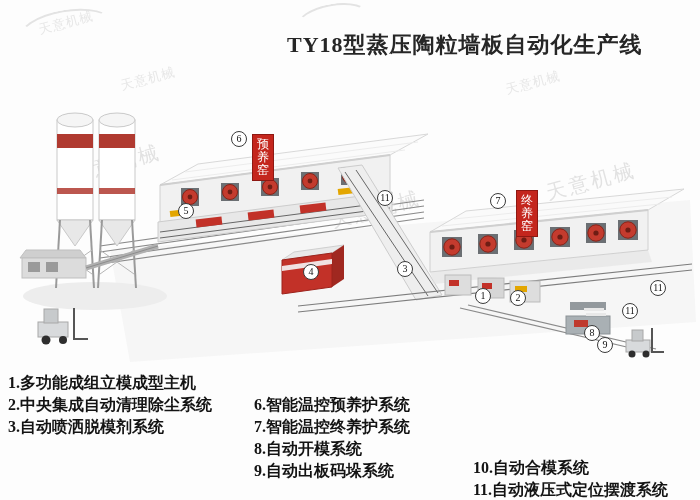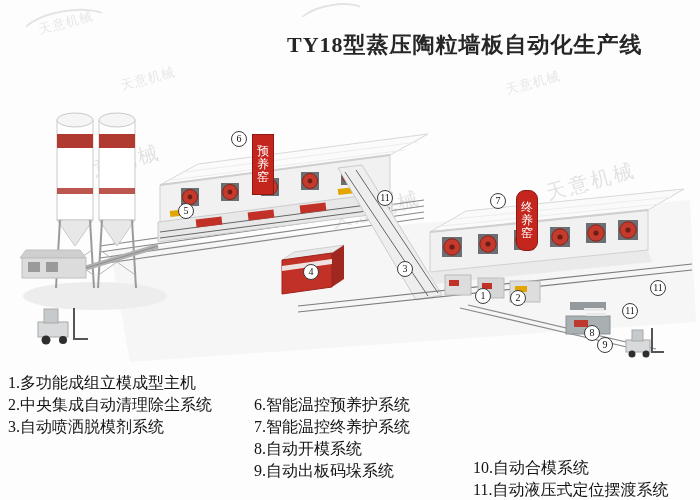--- a/index.html
+++ b/index.html
@@ -11,23 +11,23 @@
          transform:rotate(-15deg);white-space:nowrap;pointer-events:none;}
   .wm-small{font-size:13px;letter-spacing:1px;color:#e0e0e0;}
   .swoosh{position:absolute;width:92px;height:38px;border:2px solid #e3e3e3;
          border-color:#e3e3e3 transparent transparent transparent;border-radius:50%;
          transform:rotate(-10deg);}
   .illus{position:absolute;left:0;top:60px;width:700px;height:330px;}
   .callout{position:absolute;width:16px;height:16px;border-radius:50%;background:#fff;
          border:1px solid #3a3a3a;box-sizing:border-box;text-align:center;
          font-size:10px;line-height:14px;color:#111;z-index:6;}
   .sign{position:absolute;background:#c4261d;border:1px solid #8e1812;color:#fff;
-         width:18px;padding:10px 1px;font-size:12px;line-height:13px;text-align:center;
+         width:18px;padding:3px 1px;font-size:12px;line-height:13px;text-align:center;
          word-break:break-all;letter-spacing:0;z-index:5;}
-  .legend{position:absolute;font-size:16px;color:#141414;z-index:7;}
+  .legend{position:absolute;font-size:16px;color:#141414;z-index:7;font-weight:bold;}
   .legend div{height:22px;line-height:22px;white-space:nowrap;}
   .col1{left:8px;top:372px;}
   .col2{left:254px;top:394px;}
   .col3{left:448px;top:457px;margin-left:25px;}
 </style>
 </head>
 <body>
 
 <div class="stage">
 
@@ -207,21 +207,21 @@
       <rect x="626" y="280" width="24" height="12" fill="#d8dadc" stroke="#a8a8a8"></rect>
       <rect x="632" y="270" width="11" height="11" fill="#c7cacc" stroke="#a8a8a8"></rect>
       <line x1="652" y1="268" x2="652" y2="293" stroke="#555" stroke-width="2"></line>
       <line x1="652" y1="292" x2="664" y2="292" stroke="#555" stroke-width="2"></line>
       <circle cx="632" cy="294" r="3.5" fill="#2e2e2e"></circle>
       <circle cx="646" cy="294" r="3.5" fill="#2e2e2e"></circle>
     </g>
   </svg>
 
   <div class="sign" style="left:252px;top:134px;">预养窑</div>
-  <div class="sign" style="left:516px;top:190px;border-radius:9px;">终养窑</div>
+  <div class="sign" style="left:516px;top:190px;">终养窑</div>
 
   <div class="callout" style="left:475px;top:288px;">1</div>
   <div class="callout" style="left:510px;top:290px;">2</div>
   <div class="callout" style="left:397px;top:261px;">3</div>
   <div class="callout" style="left:303px;top:264px;">4</div>
   <div class="callout" style="left:178px;top:203px;">5</div>
   <div class="callout" style="left:231px;top:131px;">6</div>
   <div class="callout" style="left:490px;top:193px;">7</div>
   <div class="callout" style="left:584px;top:325px;">8</div>
   <div class="callout" style="left:597px;top:337px;">9</div>

